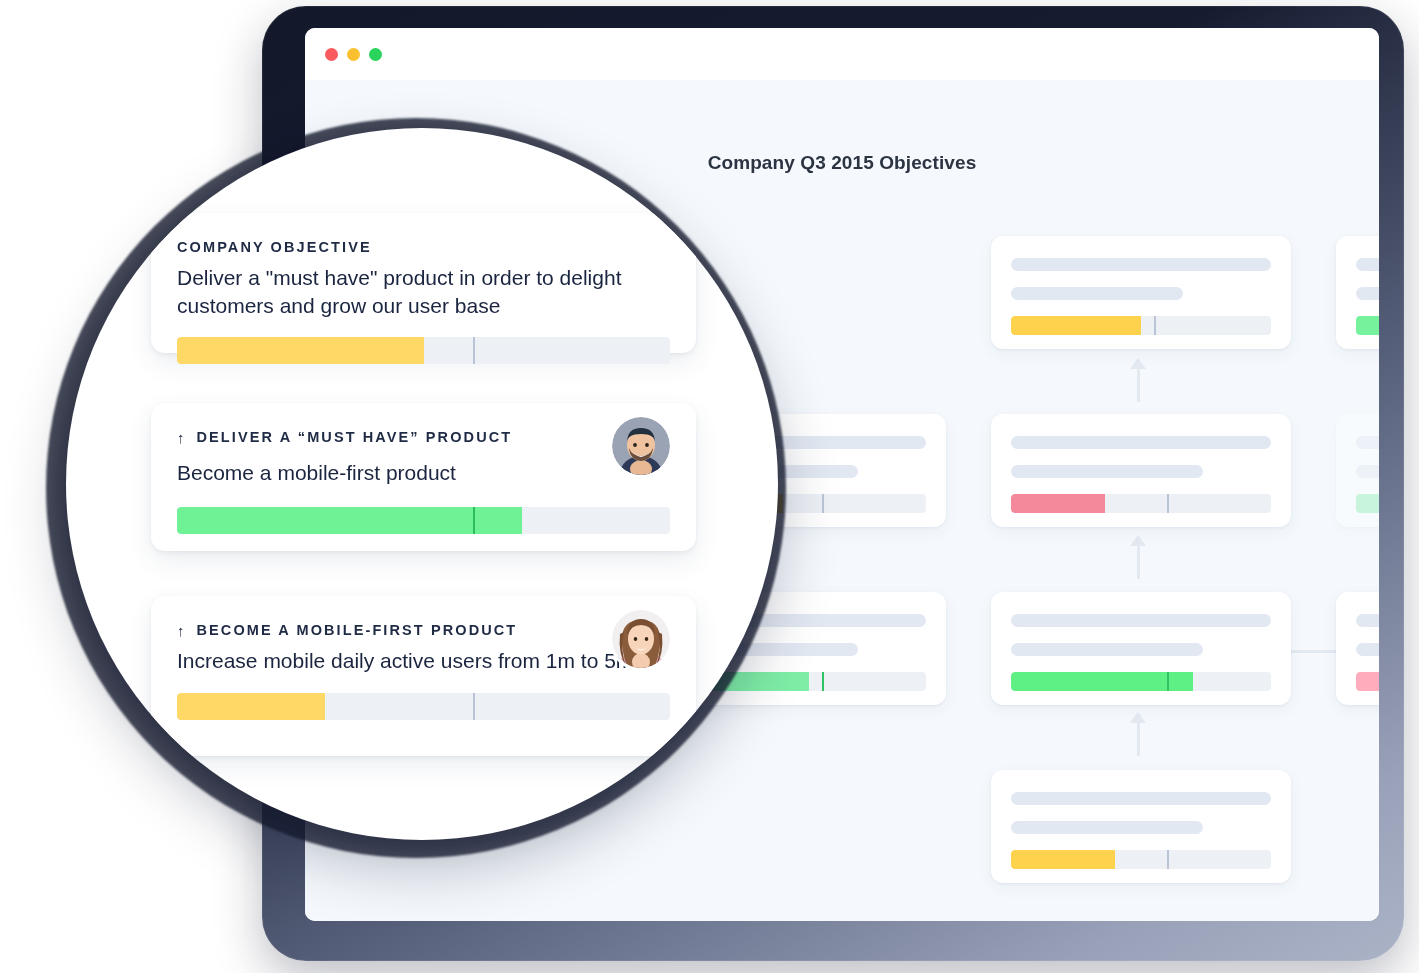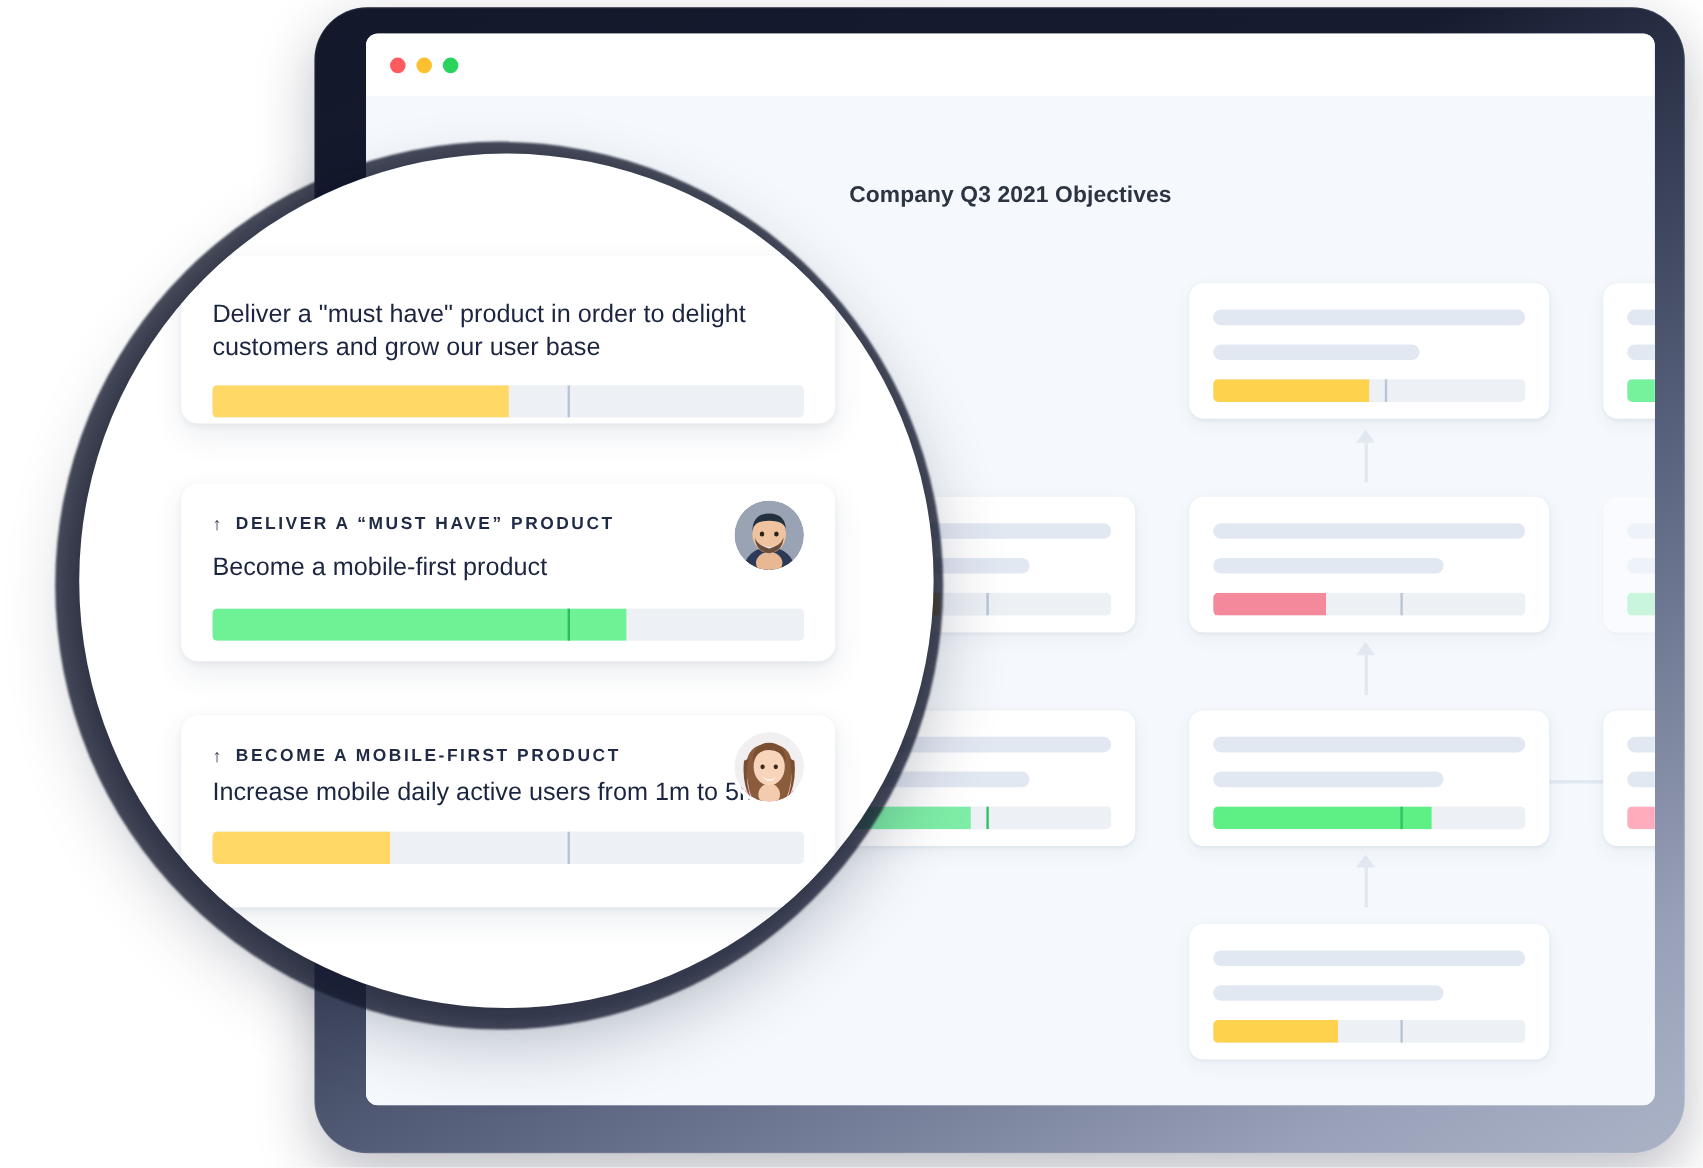--- a/index.html
+++ b/index.html
@@ -112,21 +112,21 @@
   <div class="browser">
 
     <div class="titlebar">
       <span class="dot red"></span>
       <span class="dot yellow"></span>
       <span class="dot green"></span>
     </div>
 
     <div class="canvas">
 
-      <div class="board-title">Company Q3 2021 Objectives</div>
+      <div class="board-title">Company Q3 2015 Objectives</div>
 
       <div class="arrow" style="left:823px;top:278px;">
         <div class="head"></div>
         <div class="shaft"></div>
       </div>
 
       <div class="arrow" style="left:823px;top:455px;">
         <div class="head"></div>
         <div class="shaft"></div>
       </div>
@@ -218,20 +218,21 @@
 
     </div>
   </div>
 
   <div class="lens-shadow"></div>
 
   <div class="lens">
     <div class="lens-inner">
 
       <div class="zcard" style="top:85px;height:140px;">
+        <div class="zeyebrow">COMPANY OBJECTIVE</div>
         <div class="ztitle">Deliver a "must have" product in order to delight customers and grow our user base</div>
         <div class="zbar" style="margin-top:18px;">
           <div class="zfill" style="width:50%;background:#ffd866;"></div>
           <div class="ztick" style="left:60%;"></div>
         </div>
       </div>
 
       <div class="zcard" style="top:275px;height:148px;">
         <div class="zparent">
           <span class="uparrow">↑</span>

